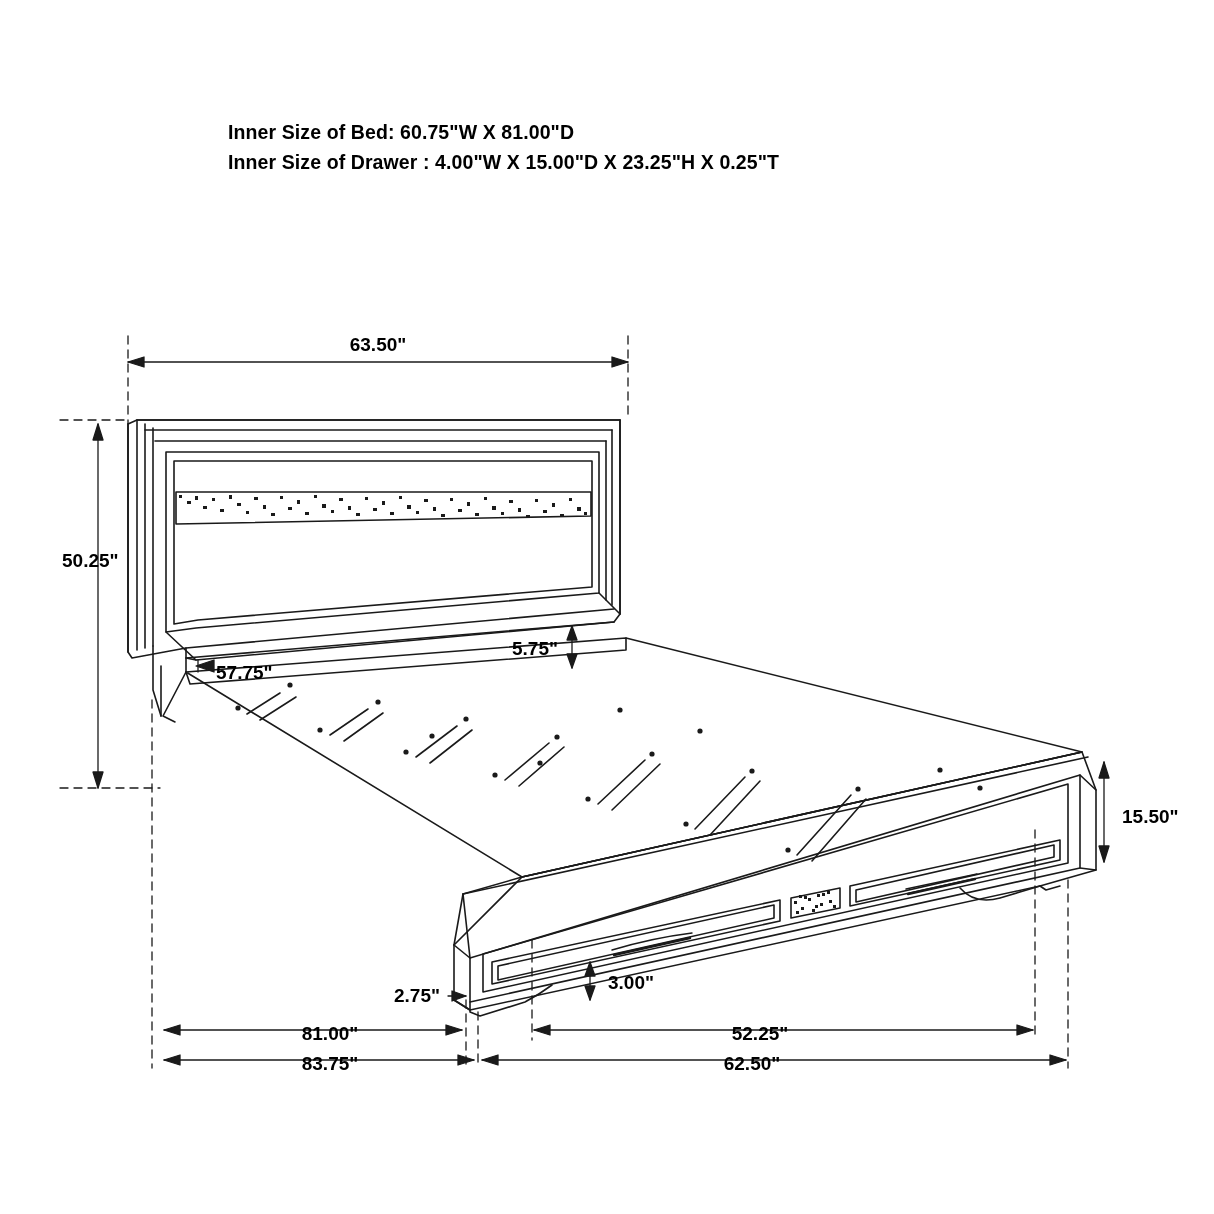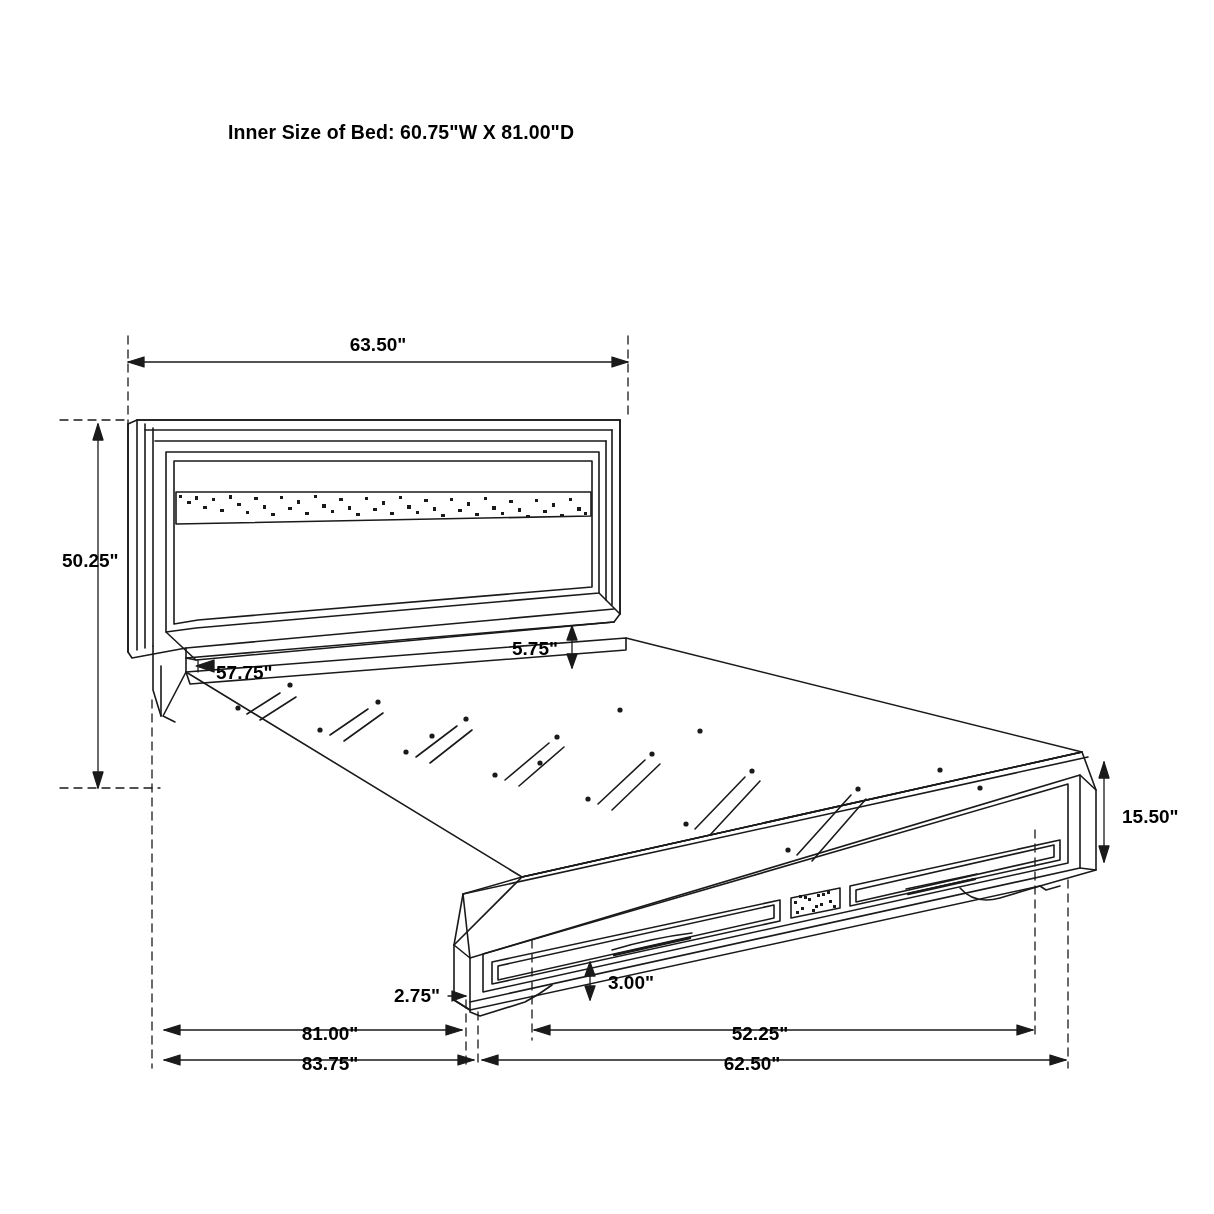--- a/index.html
+++ b/index.html
@@ -45,20 +45,21 @@
     fill: #000000;
   }
 </style>
 </head>
 <body>
 
 <div id="diagram-root">
 
   <div class="note-block">
     <span class="note-line">Inner Size of Bed: 60.75"W X 81.00"D</span>
+    <span class="note-line">Inner Size of Drawer : 4.00"W X 15.00"D X 23.25"H X 0.25"T</span>
   </div>
 
   <svg width="1214" height="1214" viewBox="0 0 1214 1214">
     <g stroke="#1a1a1a" fill="none" stroke-width="1.6" stroke-linejoin="round" stroke-linecap="round">
 
       <g>
 
         <path d="M128,424 L137,420 L620,420 L620,614 L614,622 L196,660 L186,658 L186,648 L132,658 L128,652 Z"></path>
 
         <path d="M128,424 L128,652"></path>

